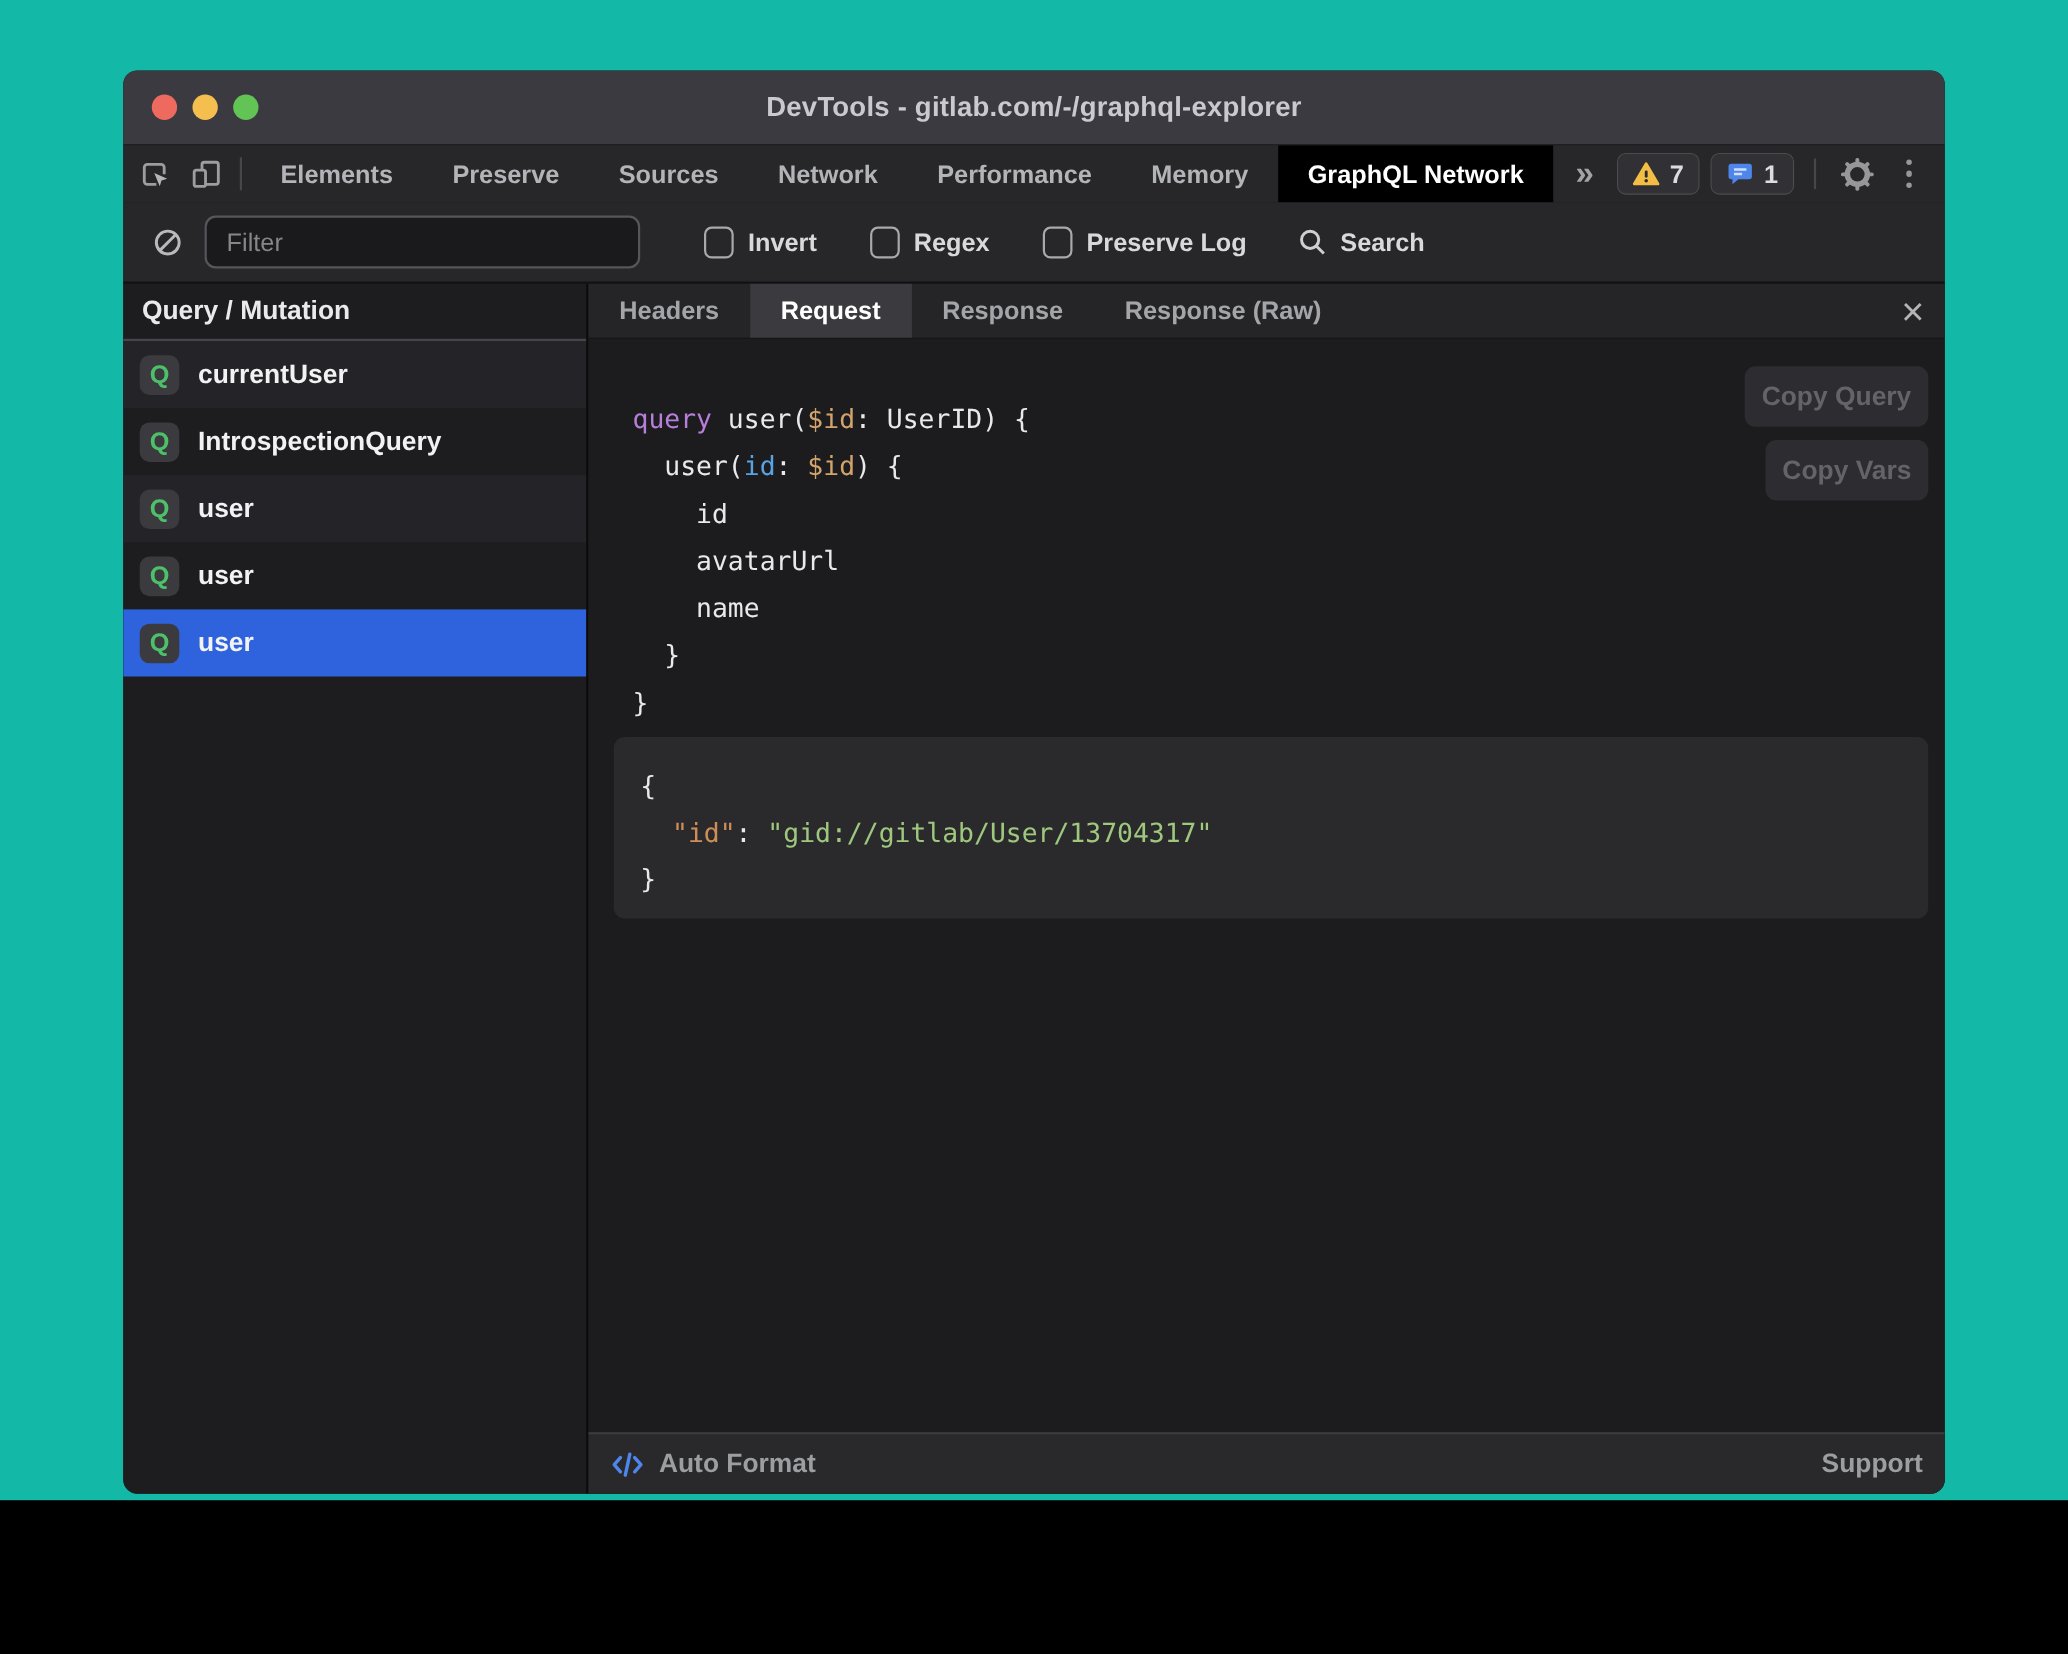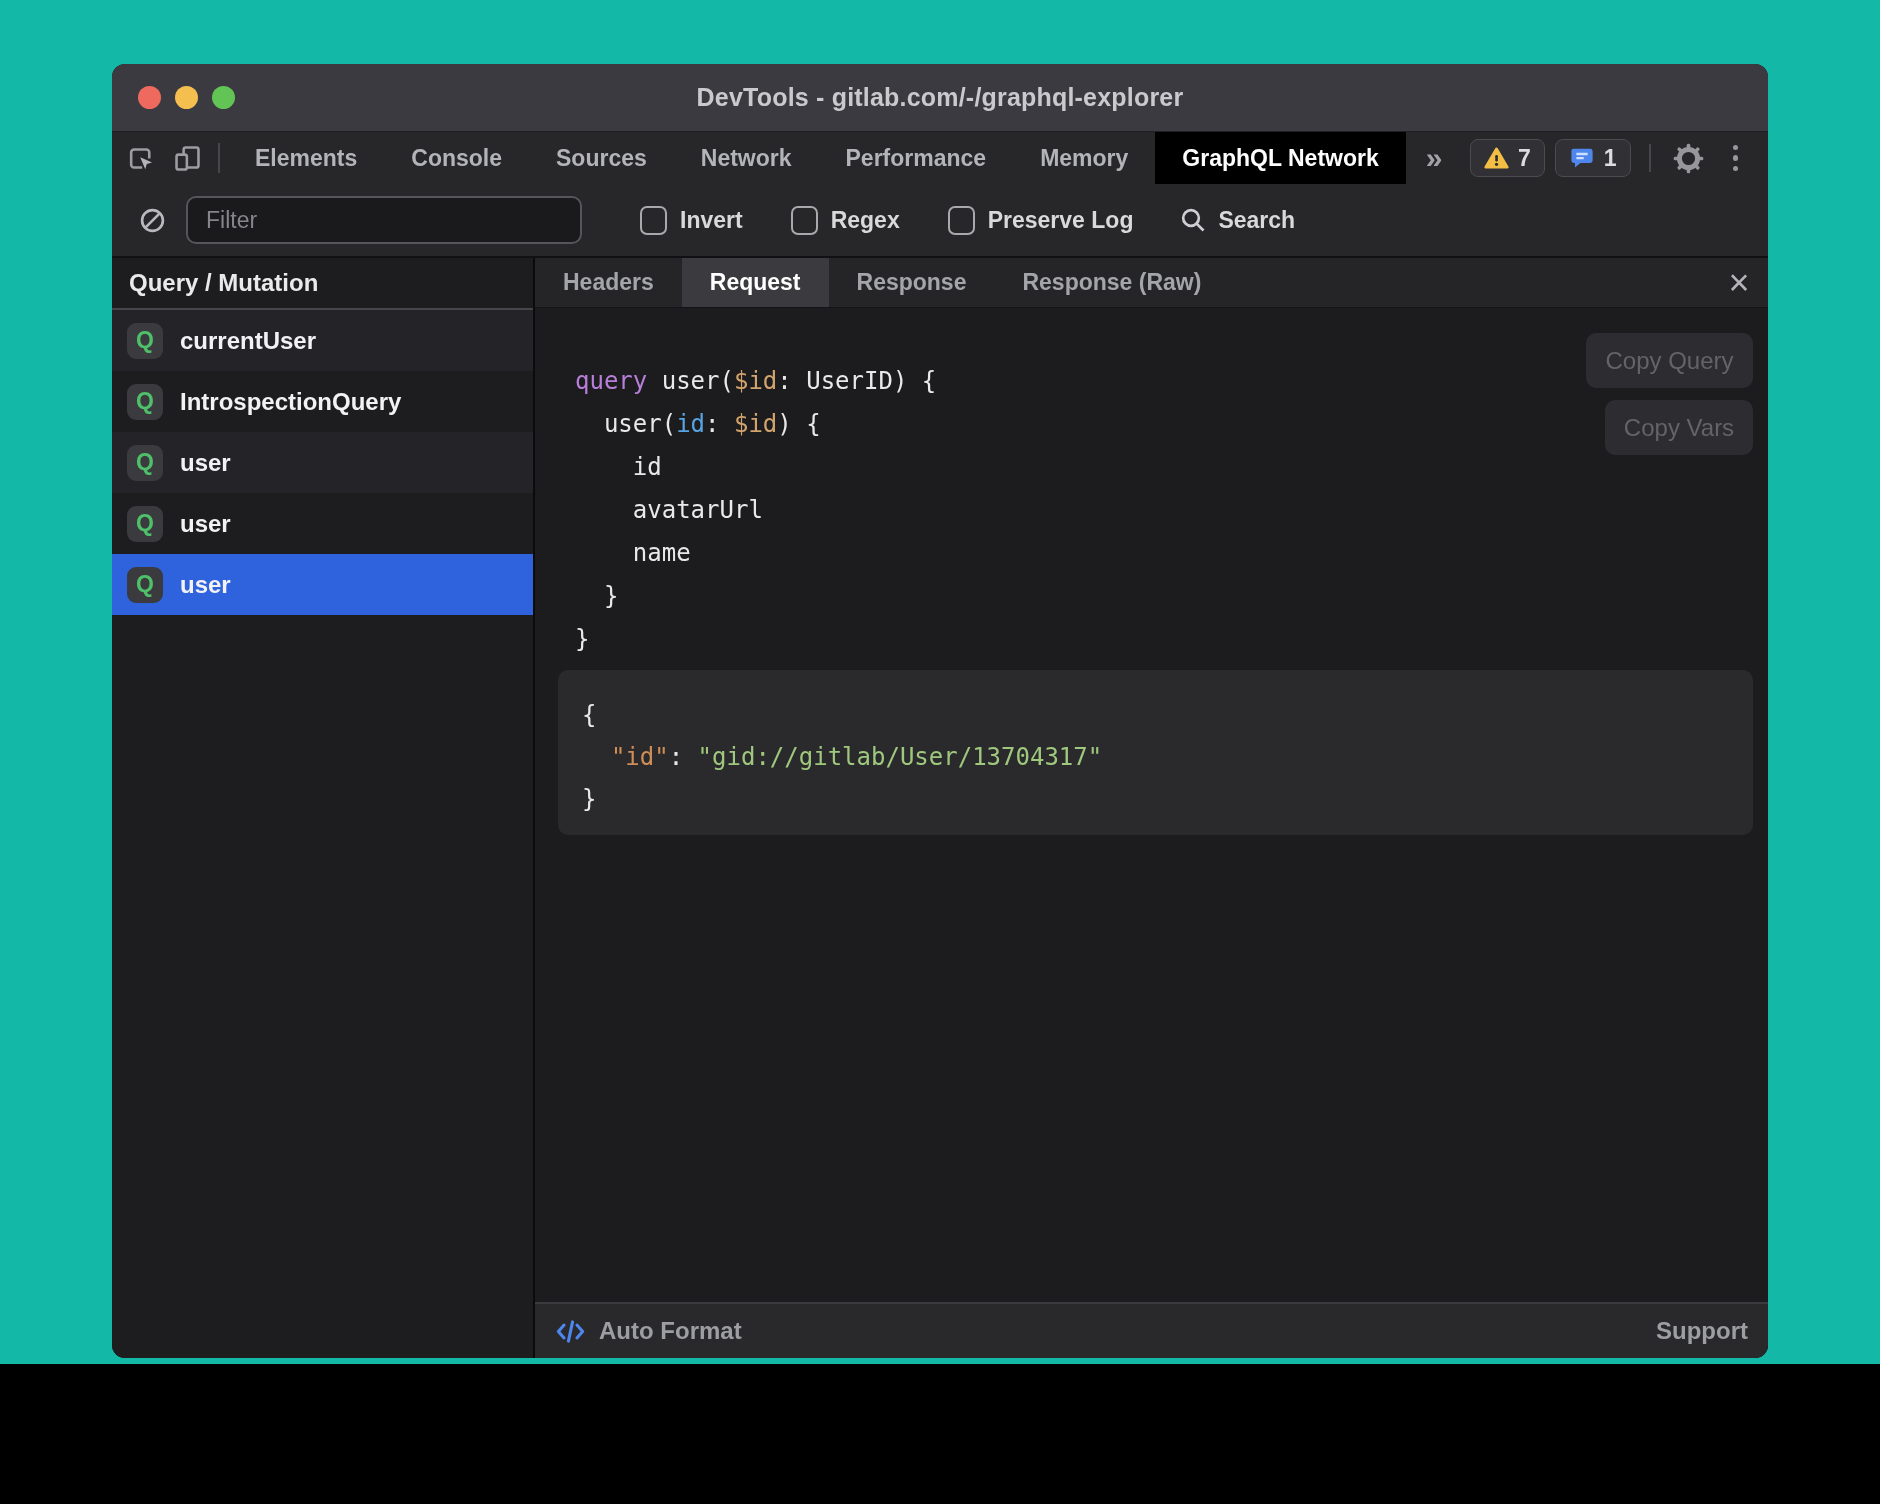--- a/index.html
+++ b/index.html
@@ -86,21 +86,21 @@
   .code-line { white-space:pre; }
   .tk-kw{ color:#b77fd9; } .tk-var{ color:#d2a36c;text-align:center; } .tk-arg{ color:#58a3e2; }
   .tk-plain{ color:#e9e9eb; } .tk-key{ color:#cf8e57; } .tk-str{ color:#9fc87e; }
   .vars-box {
     margin-top:9px; background:#2a2a2d; border-radius:10px;
     padding:24px 24px 15px 24px; line-height:42px;
   }
   .copy-btn {
     position:absolute; right:15px; height:55px; background:#2d2d31; border-radius:10px;
     display:flex; align-items:center; justify-content:center;
-    font-size:24px; font-weight:400; color:#636368; cursor:default;
+    font-size:24px; font-weight:700; color:#636368; cursor:default;
   }
   .copy-query { top:25px; width:167px; }
   .copy-vars { top:92px; width:148px; }
   .detail-footer {
     flex:none; height:56px; background:#29292c; border-top:2px solid #3b3b3f;
     display:flex; align-items:center; padding:0 20px;
   }
   .auto-format { display:flex; align-items:center; gap:13px; color:#9d9ea2; font-size:24px; font-weight:700; }
   .support { margin-left:auto; color:#9d9ea2; font-size:24px; font-weight:700;text-align:center; }
 </style>
@@ -129,21 +129,21 @@
       <div class="icon-btn">
         <svg viewBox="0 0 24 24" width="31" height="31" fill="none" stroke="#9d9da1" stroke-width="2">
           <rect x="9" y="3.5" width="11.5" height="15.5" rx="1.6"></rect>
           <rect x="3.5" y="9" width="8" height="11.5" rx="1.6" fill="#27272a"></rect>
         </svg>
       </div>
       <div class="vsep"></div>
 
       <div class="main-tab-list">
           <div class="main-tab">Elements</div>
-          <div class="main-tab">Console</div>
+          <div class="main-tab">Preserve</div>
           <div class="main-tab">Sources</div>
           <div class="main-tab">Network</div>
           <div class="main-tab">Performance</div>
           <div class="main-tab">Memory</div>
           <div class="main-tab selected">GraphQL Network</div>
         </div>
 
       <div class="overflow-btn">
         <span>»</span>
       </div>

